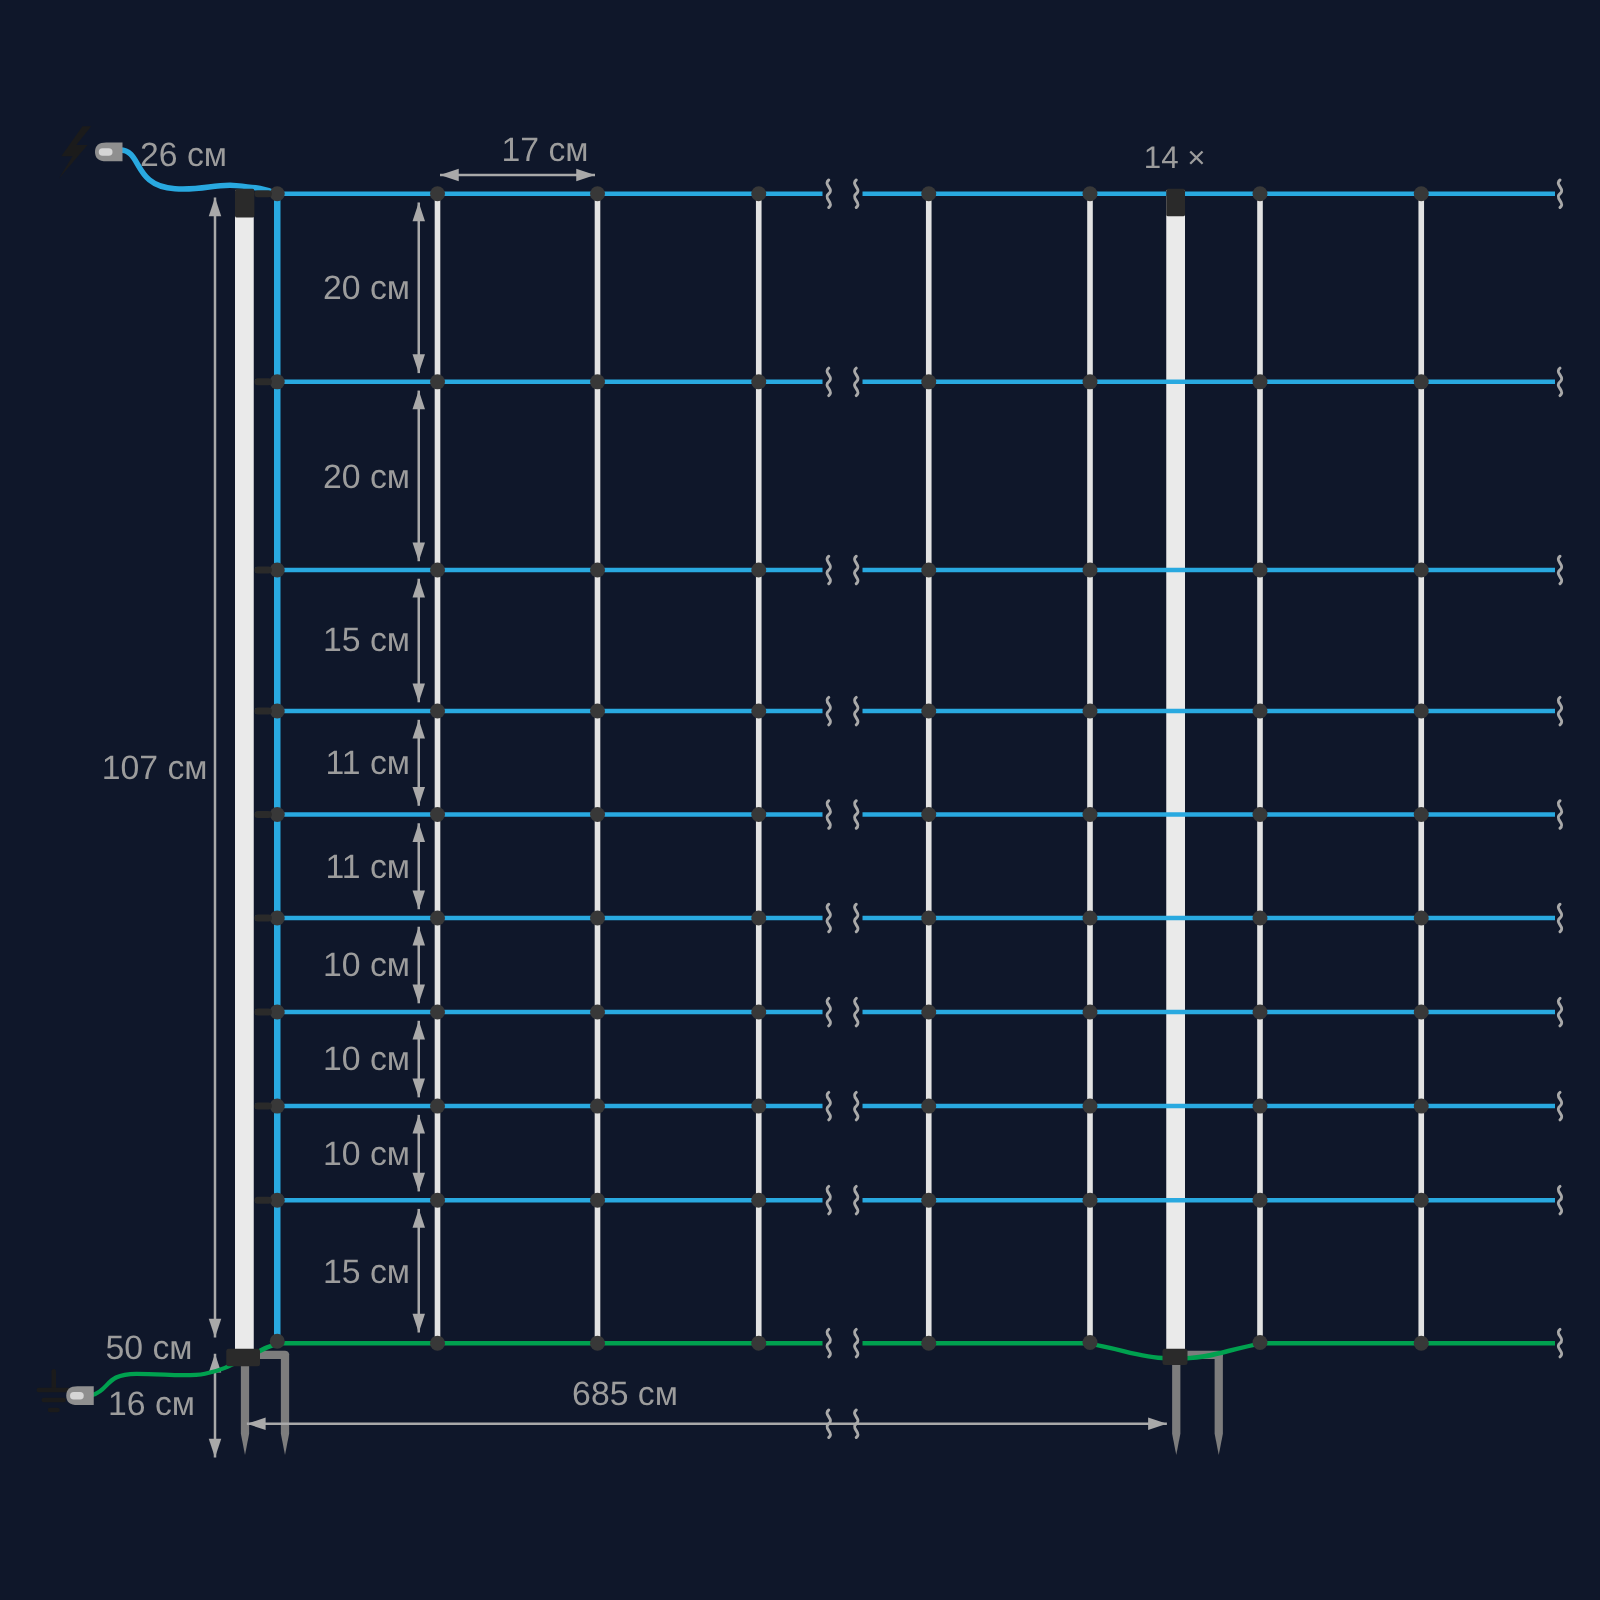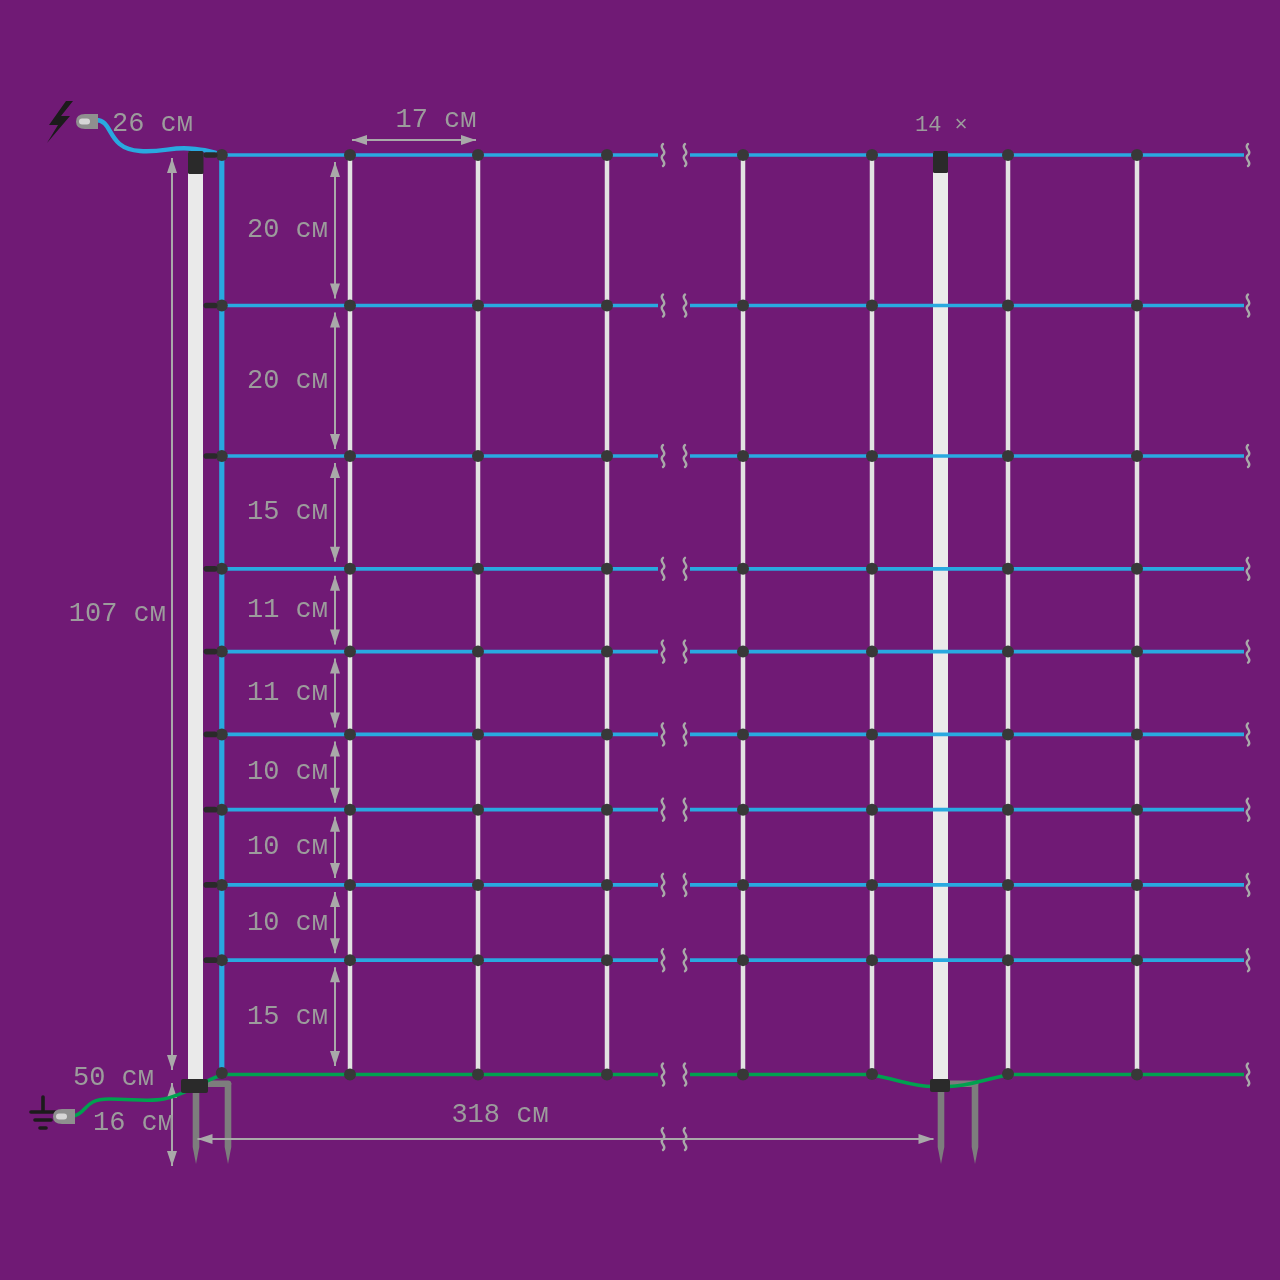--- a/index.html
+++ b/index.html
@@ -1,18 +1,18 @@
 <!DOCTYPE html>
 <html><head>
 <meta charset="utf-8">
 <style>
   html,body{margin:0;padding:0;background:#ffffff;}
   #stage{
-    position:relative;width:1280px;height:1280px;background:#701a75;overflow:hidden;
-    font-family:Liberation Mono, monospace;
+    position:relative;width:1280px;height:1280px;background:#0f172a;overflow:hidden;
+    font-family:Liberation Sans, sans-serif;
   }
   #net-svg{position:absolute;left:0;top:0;}
   .dim-label{
     position:absolute;color:#9c9c9c;font-size:27px;line-height:36px;height:36px;
     white-space:nowrap;user-select:none;
   }
   .ra{text-align:right;}
   .ca{text-align:center;}
 </style>
 </head>
@@ -231,29 +231,29 @@
       <path d="M98,114 L85,114 Q76,114 76,121.5 Q76,129 85,129 L98,129 Z" fill="#8f8f8f"></path>
       <rect x="79" y="118.5" width="11" height="6" rx="3" fill="#d6d6d6"></rect>
       <path d="M75,1109 L62,1109 Q53,1109 53,1116.5 Q53,1124 62,1124 L75,1124 Z" fill="#8f8f8f"></path>
       <rect x="56" y="1113.5" width="11" height="6" rx="3" fill="#d6d6d6"></rect>
     </svg>
 
   <div class="dim-label" style="left:112px;top:106px;">26 см</div>
 
   <div class="dim-label ca" style="left:376px;top:102px;width:120px;">17 см</div>
 
-  <div class="dim-label" style="left:915px;top:108px;font-size:22px;">14 ×</div>
+  <div class="dim-label" style="left:915px;top:108px;font-size:25px;">14 ×</div>
 
   <div class="dim-label ra" style="left:61px;top:596px;width:105px;">107 см</div>
 
   <div class="dim-label ra" style="left:54px;top:1060px;width:100px;">50 см</div>
 
-  <div class="dim-label ra" style="left:74px;top:1105px;width:100px;">16 см</div>
-
-  <div class="dim-label ca" style="left:430px;top:1097px;width:140px;">318 см</div>
+  <div class="dim-label ra" style="left:56px;top:1105px;width:100px;">16 см</div>
+
+  <div class="dim-label ca" style="left:430px;top:1097px;width:140px;">685 см</div>
 
   <div id="row-labels">
       <div class="dim-label ra" style="left: 238px; top: 212px; width: 90px;">20 см</div>
       <div class="dim-label ra" style="left: 238px; top: 363px; width: 90px;">20 см</div>
       <div class="dim-label ra" style="left: 238px; top: 494px; width: 90px;">15 см</div>
       <div class="dim-label ra" style="left: 238px; top: 592px; width: 90px;">11 см</div>
       <div class="dim-label ra" style="left: 238px; top: 675px; width: 90px;">11 см</div>
       <div class="dim-label ra" style="left: 238px; top: 754px; width: 90px;">10 см</div>
       <div class="dim-label ra" style="left: 238px; top: 829px; width: 90px;">10 см</div>
       <div class="dim-label ra" style="left: 238px; top: 905px; width: 90px;">10 см</div>

